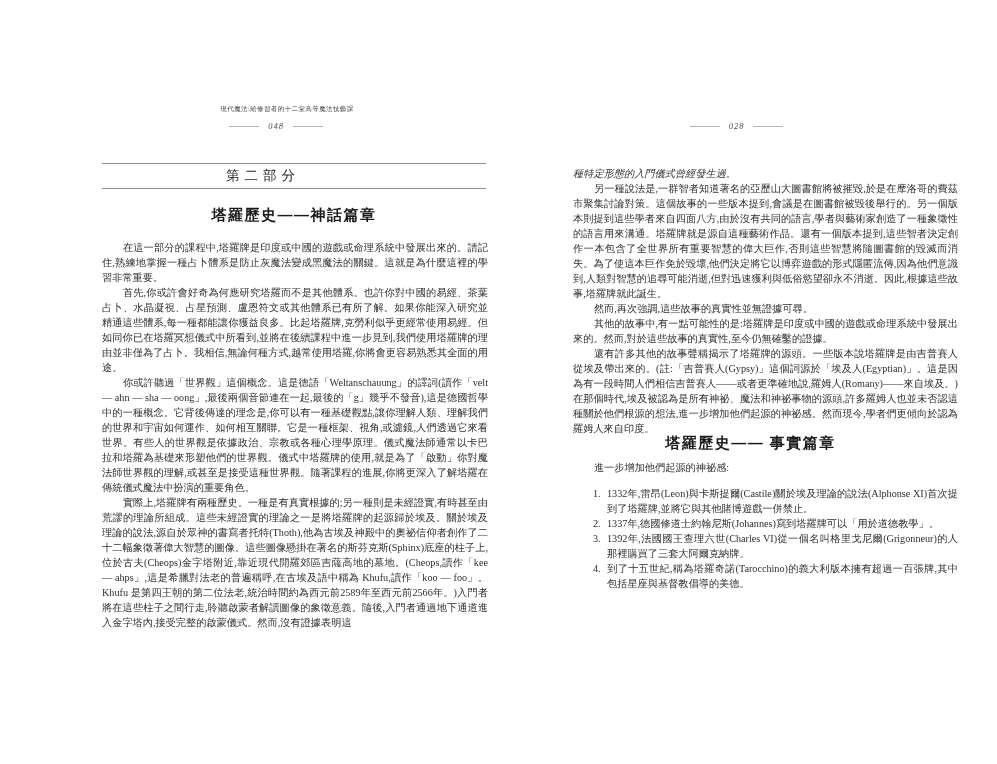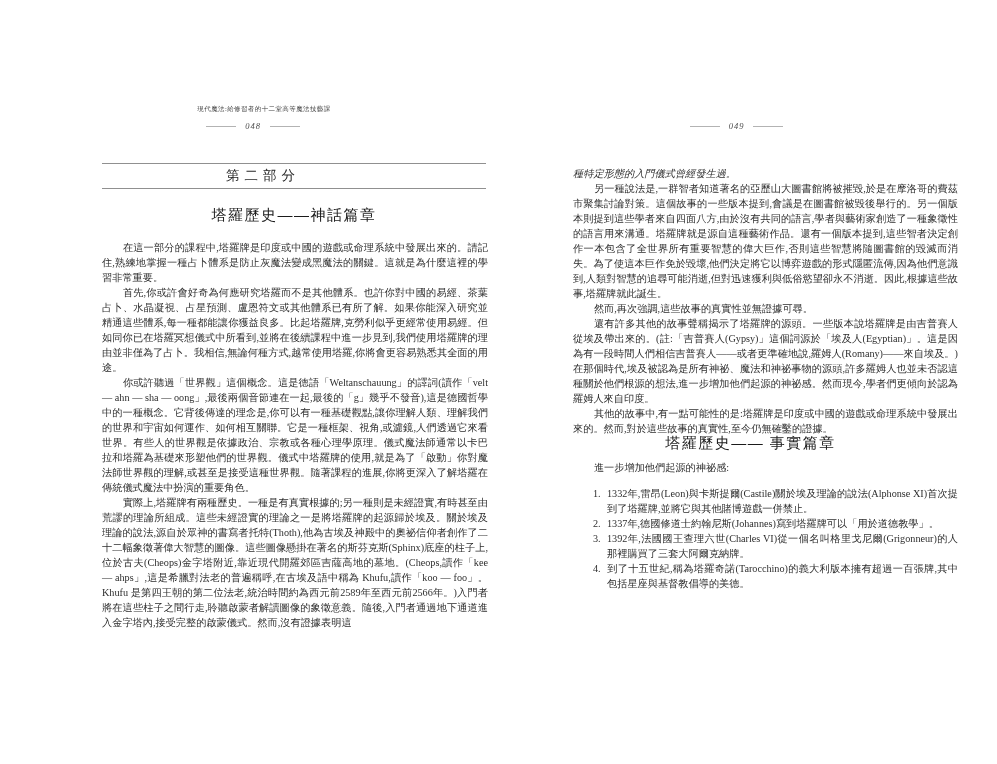--- a/index.html
+++ b/index.html
@@ -11,21 +11,21 @@
   .spread {
     position: relative;
     width: 997px; height: 764px;
     background: #ffffff;
     font-family: "Liberation Serif", "DejaVu Serif", serif;
     color: #2e2e2e;
   }
   .page {
     position: absolute; top: 0; height: 764px; width: 498px;
   }
-  .page.left  { left: 0; }
+  .page.left  { left: 0; padding-left: 46px; }
   .page.right { left: 498px; width: 499px; }
 
   
   .running-head {
     position: absolute; top: 105px; left: 0; width: 100%;
     text-align: center;
     font-size: 6.5px; letter-spacing: 0.4px; color: #3f3f3f;
     transform: translateX(15px);
   }
   .folio-row {
@@ -48,21 +48,21 @@
     display: flex; align-items: center; justify-content: center; font-family: Liberation Serif, serif;
   }
   .part-title {
     font-size: 13.5px; letter-spacing: 5px; color: #262626;
     transform: translateX(-31px);
   }
 
   
   .sec-title {
     font-family: "Liberation Sans", "DejaVu Sans", sans-serif;
-    font-weight: 400; font-size: 15px; letter-spacing: 1.5px; color: #1b1b1b;
+    font-weight: 700; font-size: 15px; letter-spacing: 1.5px; color: #1b1b1b;
     text-align: center;
   }
   .sec-title.myth {
     position: absolute; top: 206px; left: 102px; width: 384px;
   }
   .sec-title.facts {
     margin: -1px 0 10px 0; transform: translateX(-15px);
   }
 
   
@@ -112,30 +112,30 @@
       <p>首先,你或許會好奇為何應研究塔羅而不是其他體系。也許你對中國的易經、茶葉占卜、水晶凝視、占星預測、盧恩符文或其他體系已有所了解。如果你能深入研究並精通這些體系,每一種都能讓你獲益良多。比起塔羅牌,克勞利似乎更經常使用易經。但如同你已在塔羅冥想儀式中所看到,並將在後續課程中進一步見到,我們使用塔羅牌的理由並非僅為了占卜。我相信,無論何種方式,越常使用塔羅,你將會更容易熟悉其全面的用途。</p>
       <p>你或許聽過「世界觀」這個概念。這是德語「Weltanschauung」的譯詞(讀作「velt — ahn — sha — oong」,最後兩個音節連在一起,最後的「g」幾乎不發音),這是德國哲學中的一種概念。它背後傳達的理念是,你可以有一種基礎觀點,讓你理解人類、理解我們的世界和宇宙如何運作、如何相互關聯。它是一種框架、視角,或濾鏡,人們透過它來看世界。有些人的世界觀是依據政治、宗教或各種心理學原理。儀式魔法師通常以卡巴拉和塔羅為基礎來形塑他們的世界觀。儀式中塔羅牌的使用,就是為了「啟動」你對魔法師世界觀的理解,或甚至是接受這種世界觀。隨著課程的進展,你將更深入了解塔羅在傳統儀式魔法中扮演的重要角色。</p>
       <p>實際上,塔羅牌有兩種歷史。一種是有真實根據的;另一種則是未經證實,有時甚至由荒謬的理論所組成。這些未經證實的理論之一是將塔羅牌的起源歸於埃及。關於埃及理論的說法,源自於眾神的書寫者托特(Thoth),他為古埃及神殿中的奧祕信仰者創作了二十二幅象徵著偉大智慧的圖像。這些圖像懸掛在著名的斯芬克斯(Sphinx)底座的柱子上,位於古夫(Cheops)金字塔附近,靠近現代開羅郊區吉薩高地的墓地。(Cheops,讀作「kee — ahps」,這是希臘對法老的普遍稱呼,在古埃及語中稱為 Khufu,讀作「koo — foo」。Khufu 是第四王朝的第二位法老,統治時間約為西元前2589年至西元前2566年。)入門者將在這些柱子之間行走,聆聽啟蒙者解讀圖像的象徵意義。隨後,入門者通過地下通道進入金字塔內,接受完整的啟蒙儀式。然而,沒有證據表明這</p>
     </div>
   </div>
 
   <div class="page right">
 
     <div class="folio-row">
       <span class="folio-rule"></span>
-      <span class="folio-num">049</span>
+      <span class="folio-num">028</span>
       <span class="folio-rule"></span>
     </div>
 
     <div class="body-col">
       <p class="noindent">種特定形態的入門儀式曾經發生過。</p>
       <p>另一種說法是,一群智者知道著名的亞歷山大圖書館將被摧毀,於是在摩洛哥的費茲市聚集討論對策。這個故事的一些版本提到,會議是在圖書館被毀後舉行的。另一個版本則提到這些學者來自四面八方,由於沒有共同的語言,學者與藝術家創造了一種象徵性的語言用來溝通。塔羅牌就是源自這種藝術作品。還有一個版本提到,這些智者決定創作一本包含了全世界所有重要智慧的偉大巨作,否則這些智慧將隨圖書館的毀滅而消失。為了使這本巨作免於毀壞,他們決定將它以博弈遊戲的形式隱匿流傳,因為他們意識到,人類對智慧的追尋可能消逝,但對迅速獲利與低俗慾望卻永不消逝。因此,根據這些故事,塔羅牌就此誕生。</p>
       <p>然而,再次強調,這些故事的真實性並無證據可尋。</p>
+      <p>其他的故事中,有一點可能性的是:塔羅牌是印度或中國的遊戲或命理系統中發展出來的。然而,對於這些故事的真實性,至今仍無確鑿的證據。</p>
       <p>還有許多其他的故事聲稱揭示了塔羅牌的源頭。一些版本說塔羅牌是由吉普賽人從埃及帶出來的。(註:「吉普賽人(Gypsy)」這個詞源於「埃及人(Egyptian)」。這是因為有一段時間人們相信吉普賽人——或者更準確地說,羅姆人(Romany)——來自埃及。)在那個時代,埃及被認為是所有神祕、魔法和神祕事物的源頭,許多羅姆人也並未否認這種關於他們根源的想法,進一步增加他們起源的神祕感。然而現今,學者們更傾向於認為羅姆人來自印度。</p>
-      <p>其他的故事中,有一點可能性的是:塔羅牌是印度或中國的遊戲或命理系統中發展出來的。然而,對於這些故事的真實性,至今仍無確鑿的證據。</p>
 
       <div class="sec-title facts">塔羅歷史—— 事實篇章</div>
 
       <p class="intro">進一步增加他們起源的神祕感:</p>
 
       <ol class="hist-list">
         <li>
           <span class="num">1.</span><span>1332年,雷昂(Leon)與卡斯提爾(Castile)關於埃及理論的說法(Alphonse XI)首次提到了塔羅牌,並將它與其他賭博遊戲一併禁止。</span>
         </li>
         <li>

